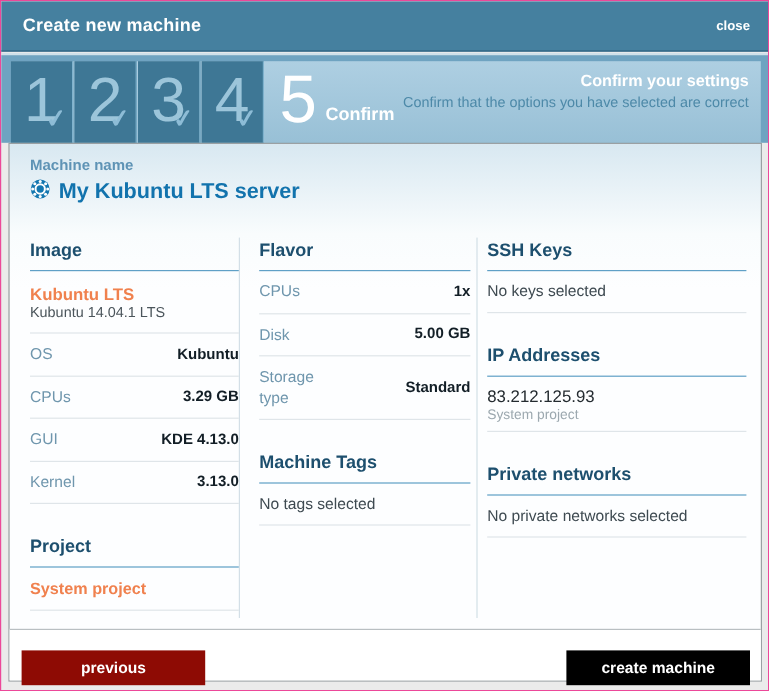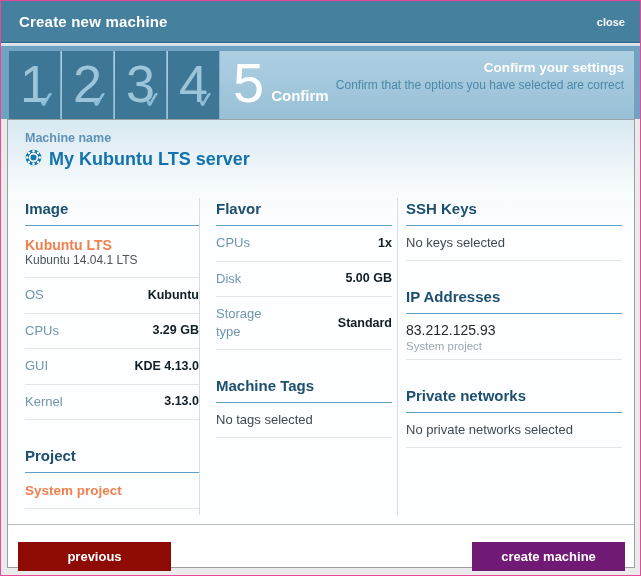--- a/index.html
+++ b/index.html
@@ -112,21 +112,21 @@
   .footer {
     position:absolute; left:0; right:0; bottom:0; height:43px;
     background:#ffffff; border-top:1px solid #b9bfc2;
   }
   .btn {
     position:absolute; top:7px; height:29px; width:153px;
     display:flex; align-items:center; justify-content:center;
     color:#ffffff; font-size:13px; font-weight:700; cursor:pointer;margin-top:10px;
   }
   .btn-prev   { left:10px;  background:#8e0b04; }
-  .btn-create { right:9px;  background:#701a75; }
+  .btn-create { right:9px;  background:#000000; }
 
   .kicon { display:inline-block; width:17px; height:17px; }
 </style>
 </head>
 <body>
 
 <div class="screen">
 
   <div class="titlebar">
     <span class="title">Create new machine</span>

